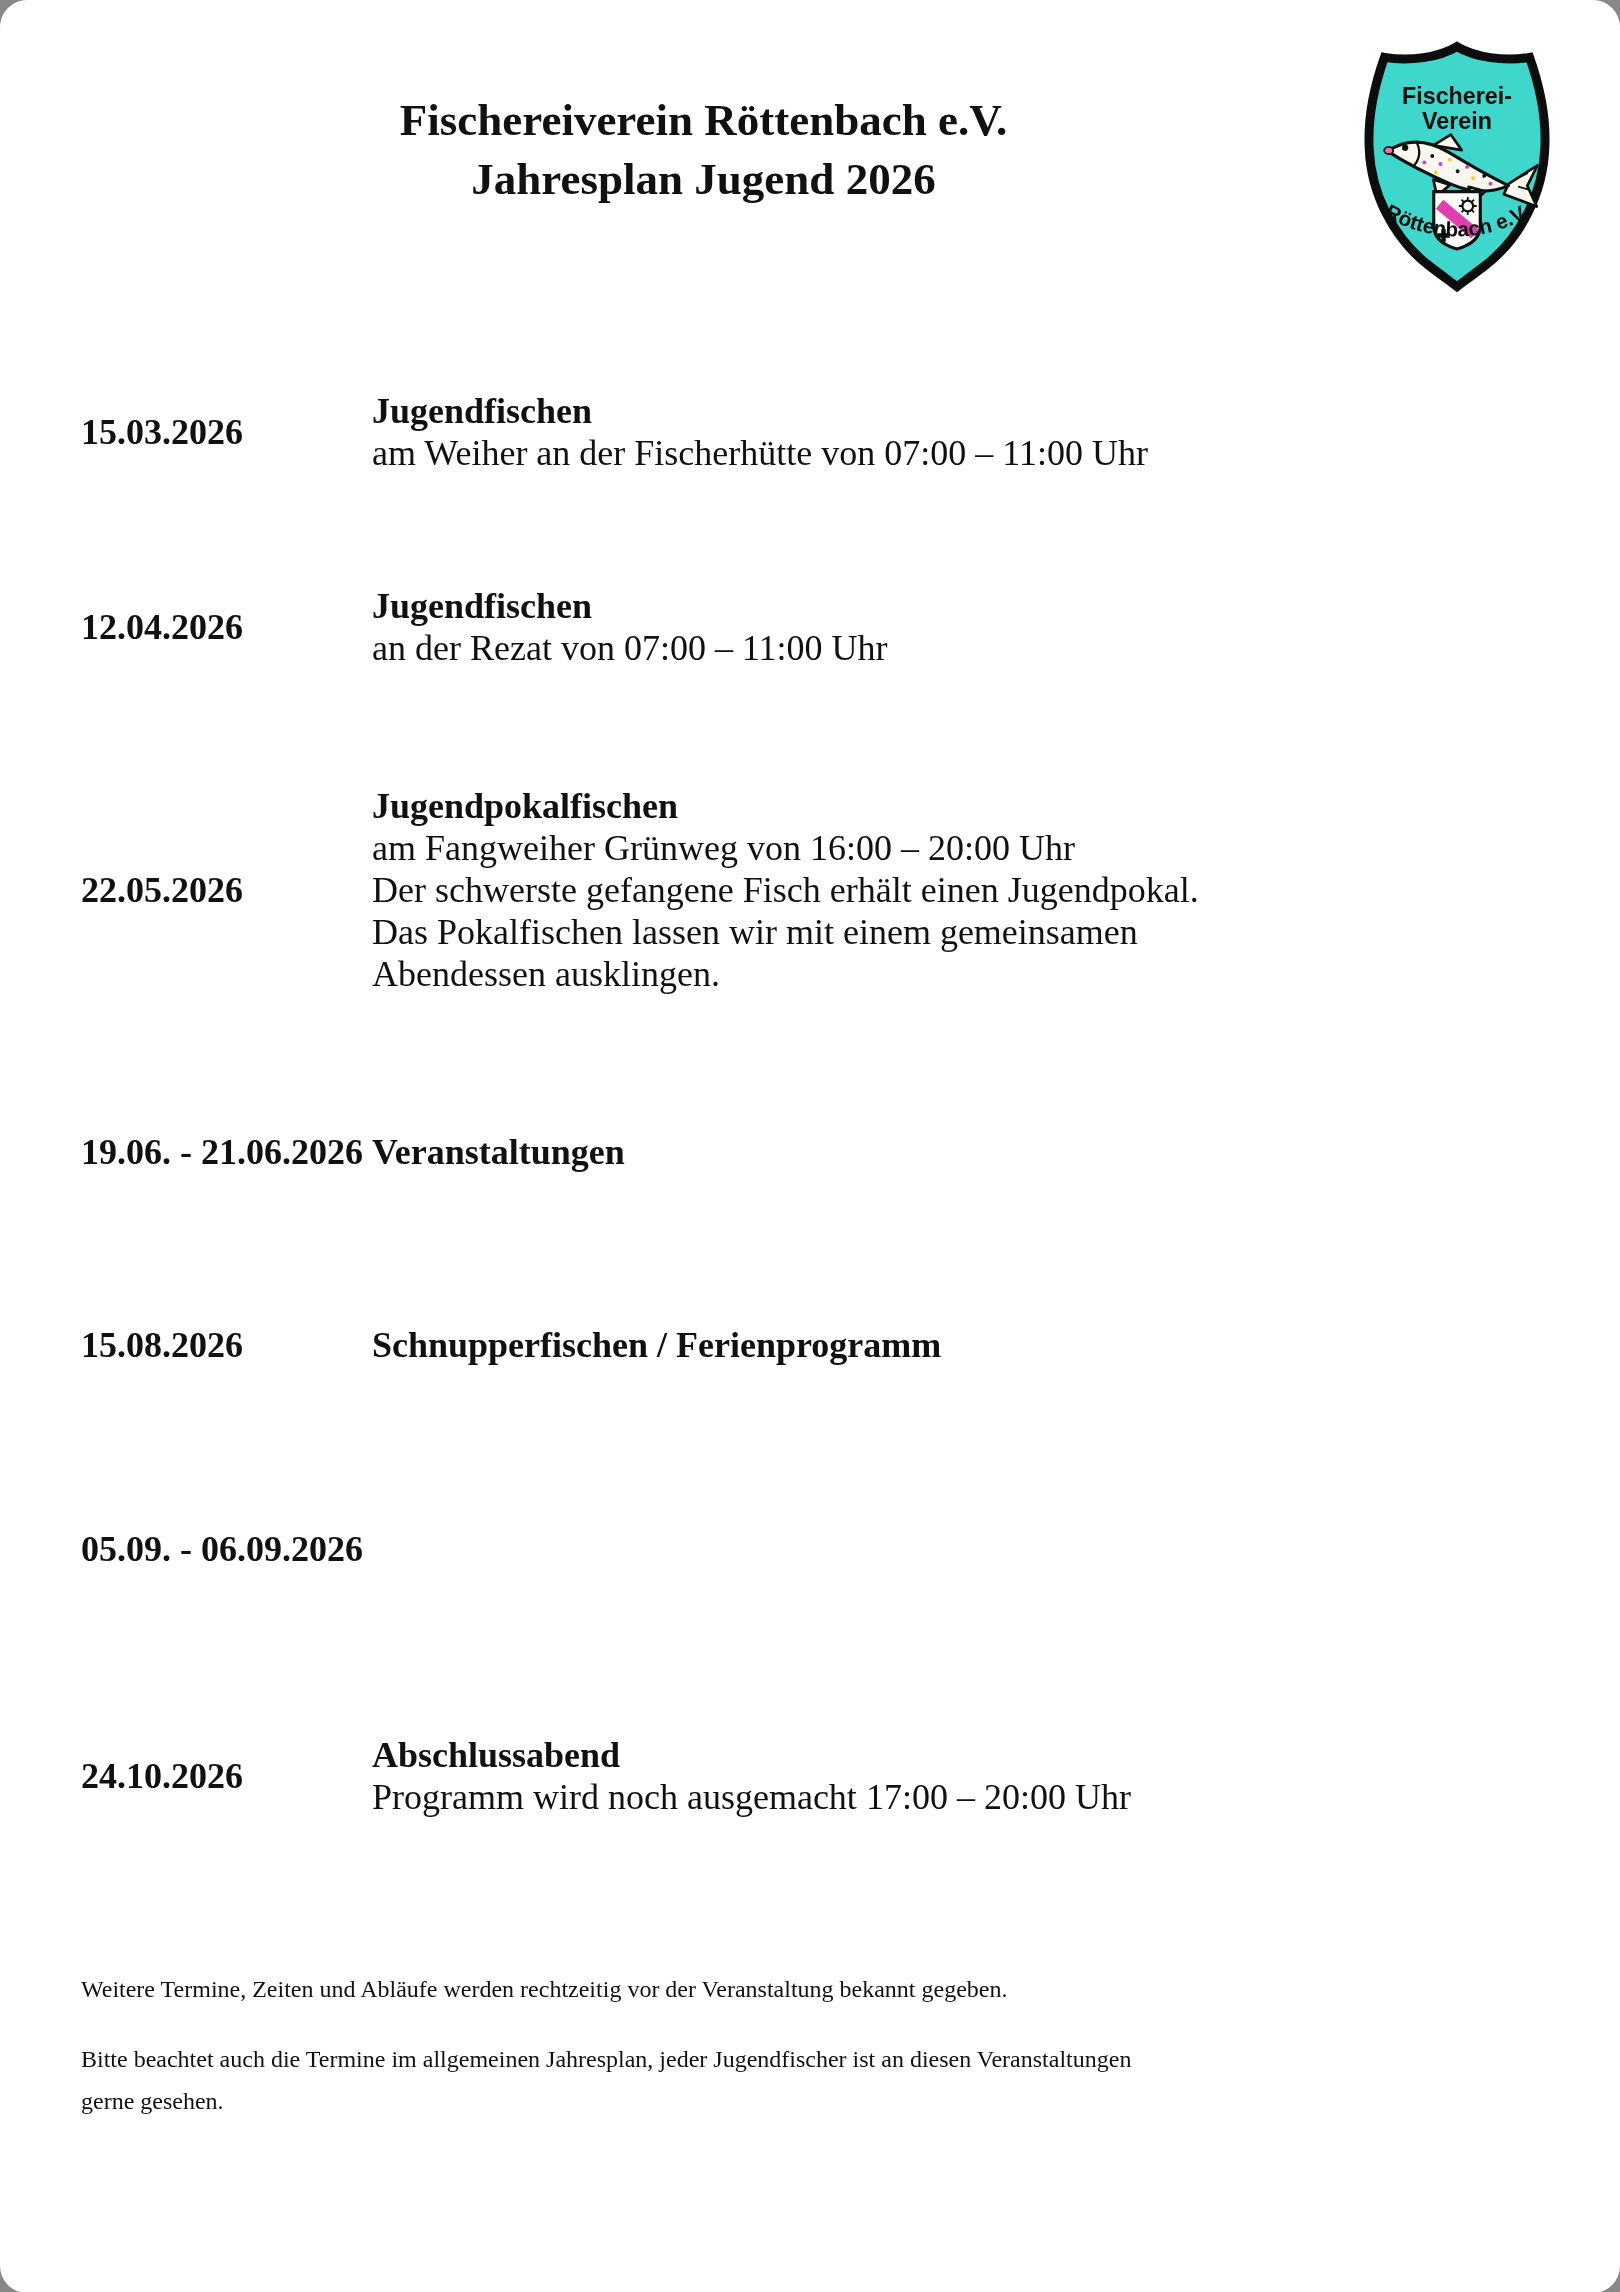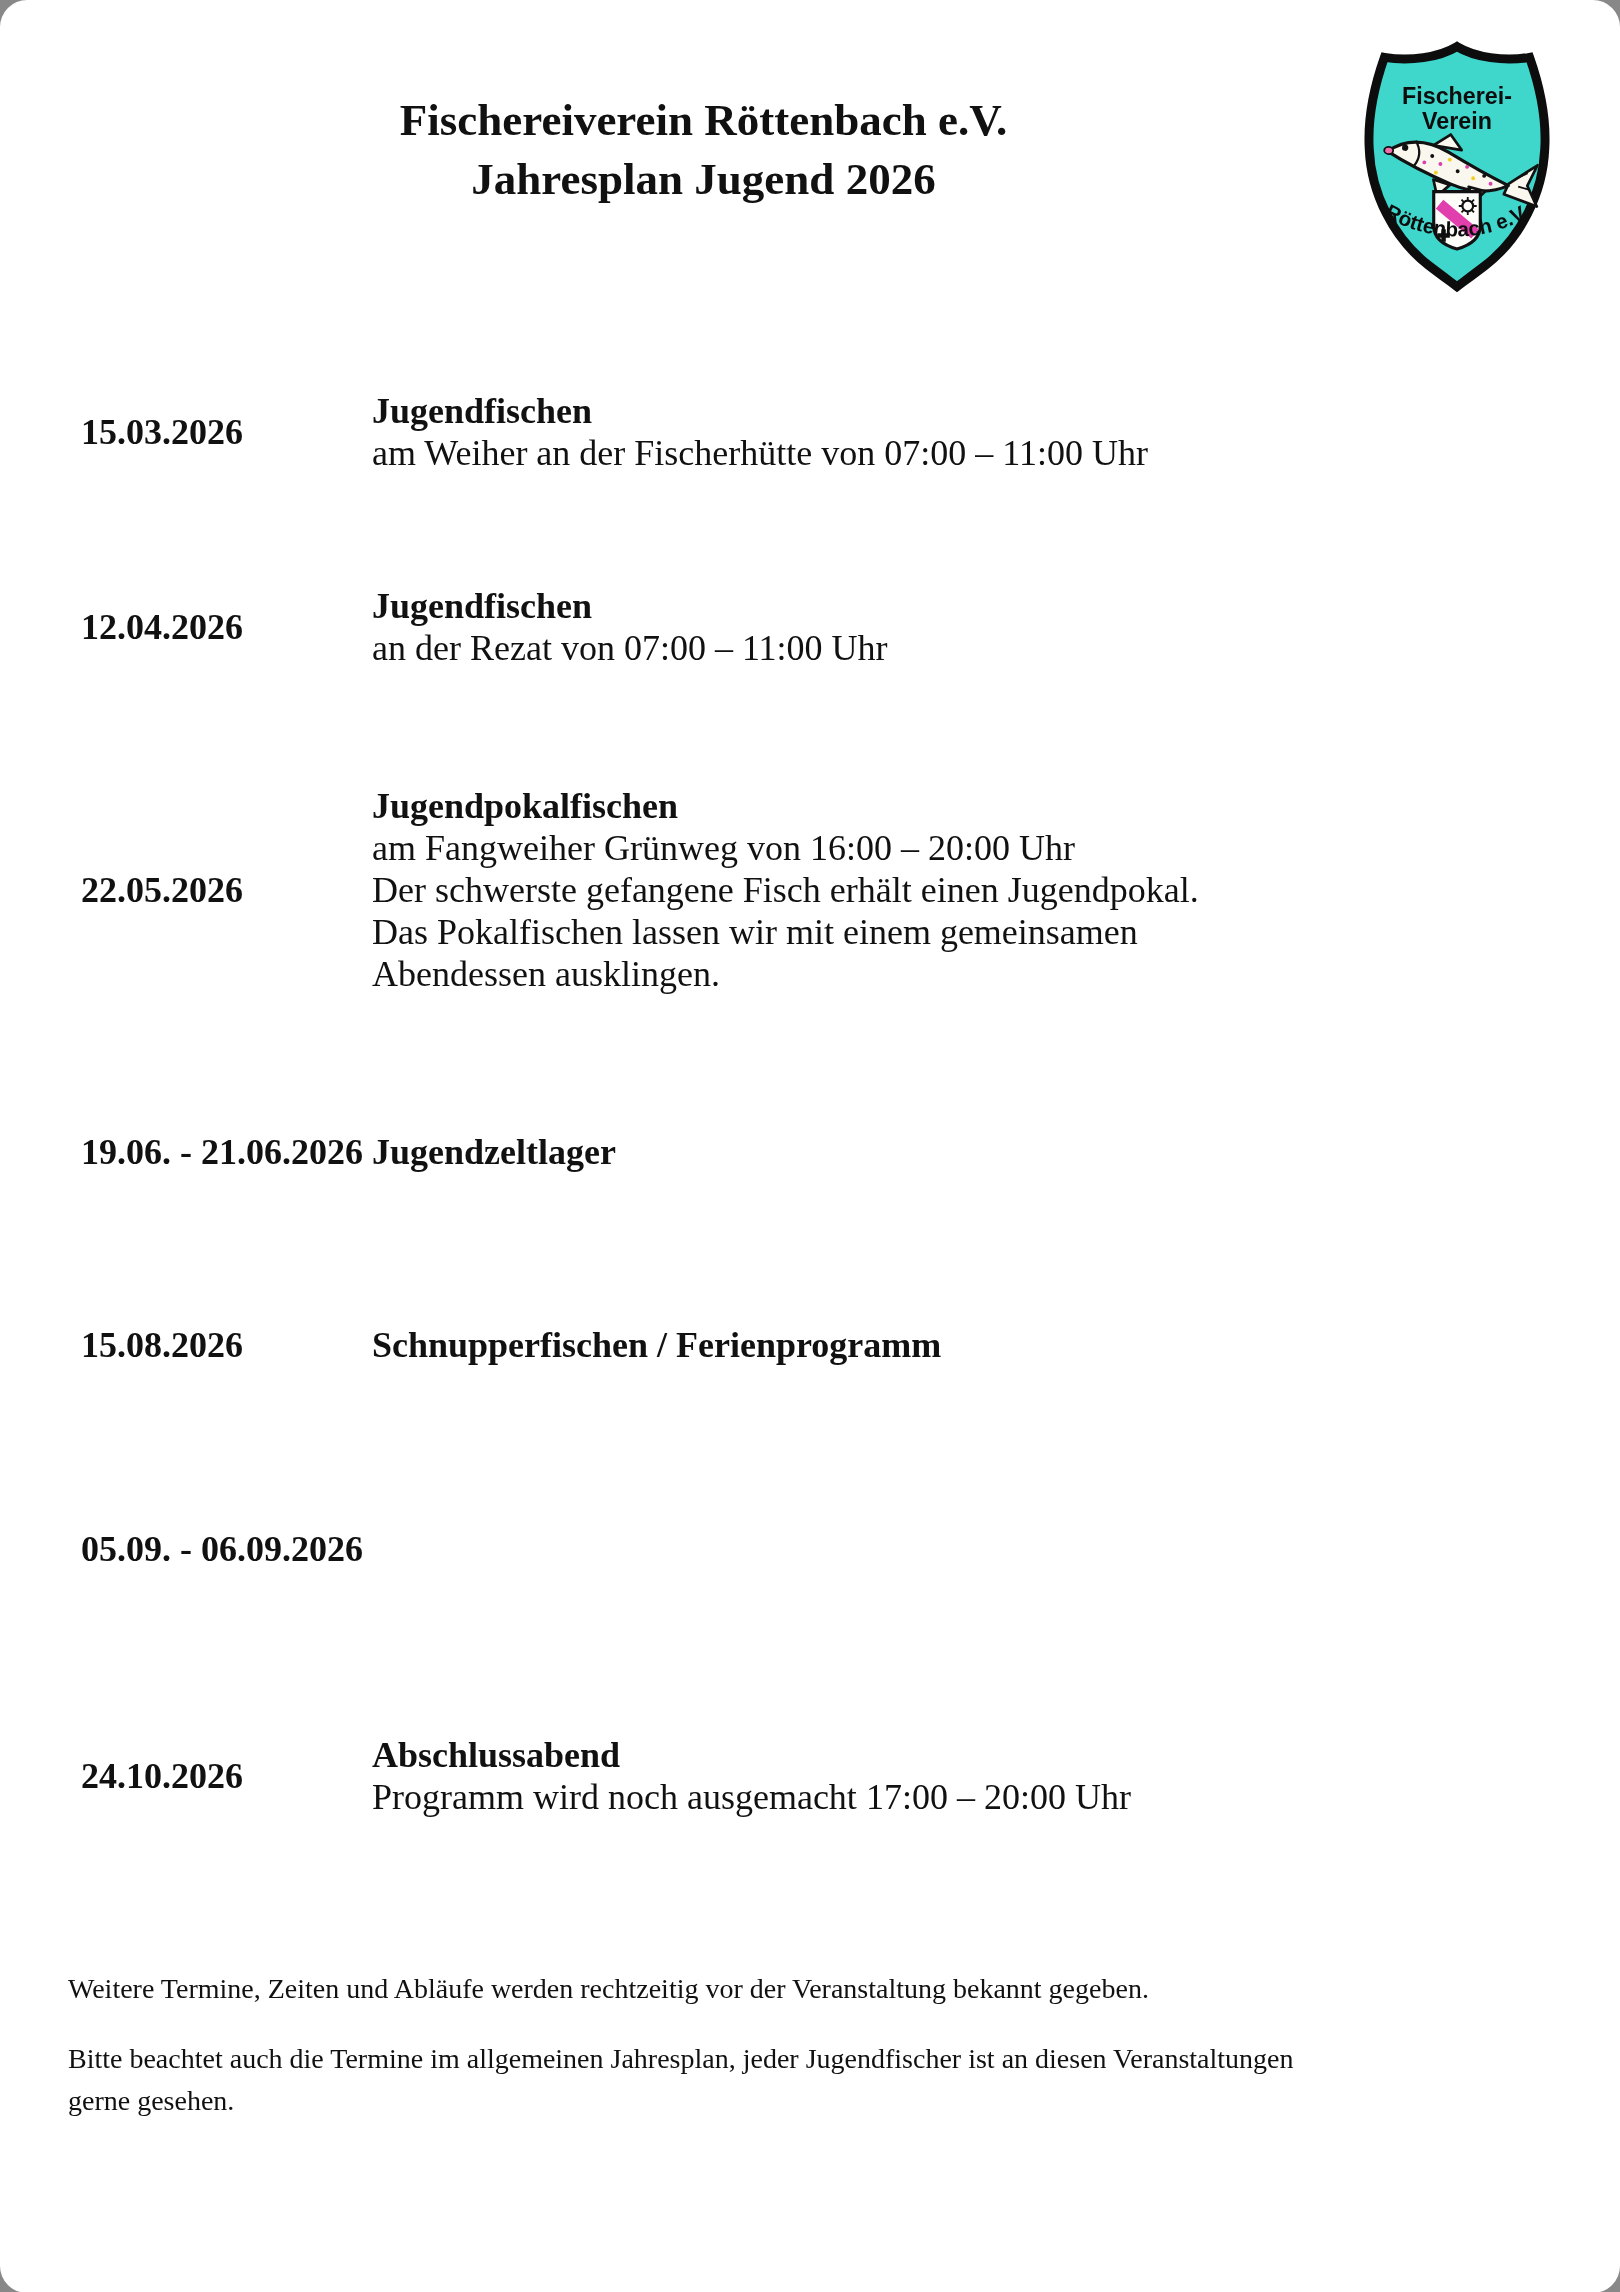--- a/index.html
+++ b/index.html
@@ -38,23 +38,23 @@
   .entry .edate {
     width:291px;
     flex:0 0 291px;
     font-weight:bold;
     white-space:nowrap;
   }
   .entry .einfo { flex:1; }
   .entry .etitle { font-weight:bold; }
   .footer-note {
     position:absolute;
-    left:68px;
+    left:81px;
     width:1505px;
-    font-size:28px;
+    font-size:24px;
     line-height:42px;
   }
 </style>
 </head>
 <body>
 
 <div class="page">
 
   <div class="header-title">
     <div>Fischereiverein Röttenbach e.V.</div>
@@ -135,21 +135,21 @@
       <div class="eline">am Fangweiher Grünweg von 16:00 – 20:00 Uhr</div>
       <div class="eline">Der schwerste gefangene Fisch erhält einen Jugendpokal.</div>
       <div class="eline">Das Pokalfischen lassen wir mit einem gemeinsamen</div>
       <div class="eline">Abendessen ausklingen.</div>
     </div>
   </div>
 
   <div class="entry" style="top:1131px">
     <div class="edate">19.06. - 21.06.2026</div>
     <div class="einfo">
-      <div class="etitle">Jugendzeltlager</div>
+      <div class="etitle">Veranstaltungen</div>
     </div>
   </div>
 
   <div class="entry" style="top:1324px">
     <div class="edate">15.08.2026</div>
     <div class="einfo">
       <div class="etitle">Schnupperfischen / Ferienprogramm</div>
     </div>
   </div>
 

